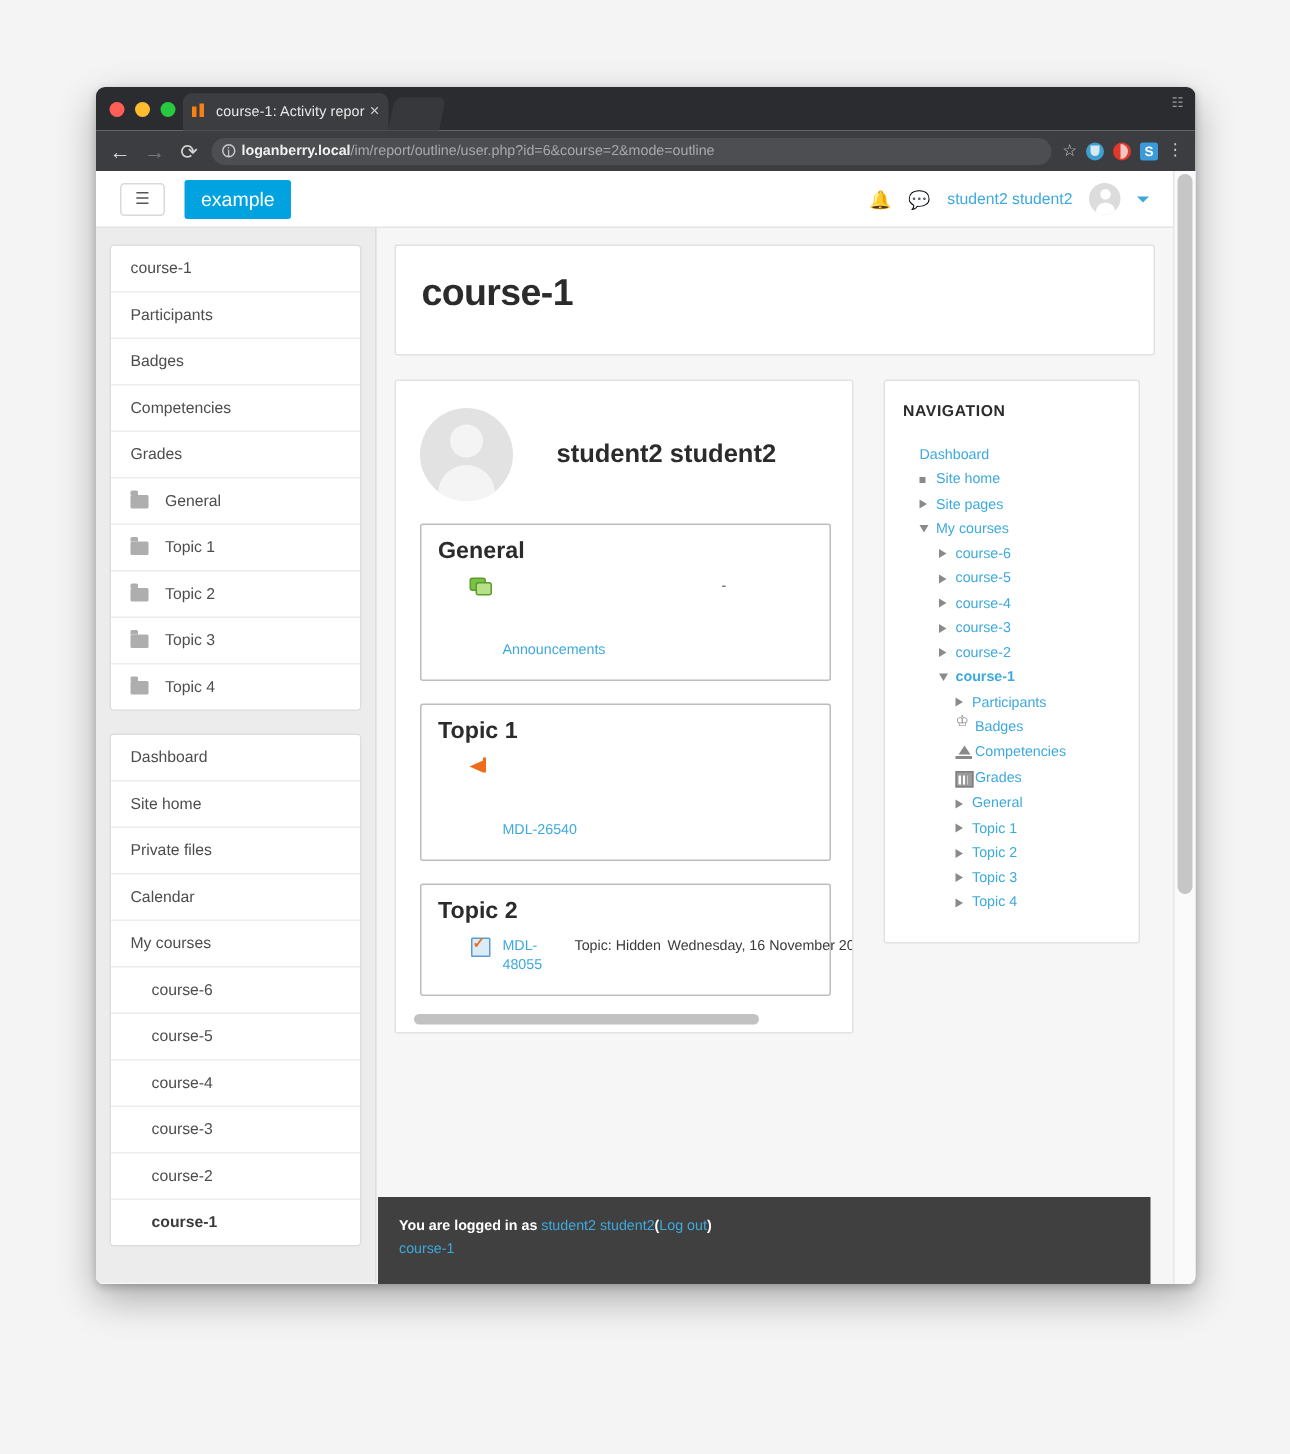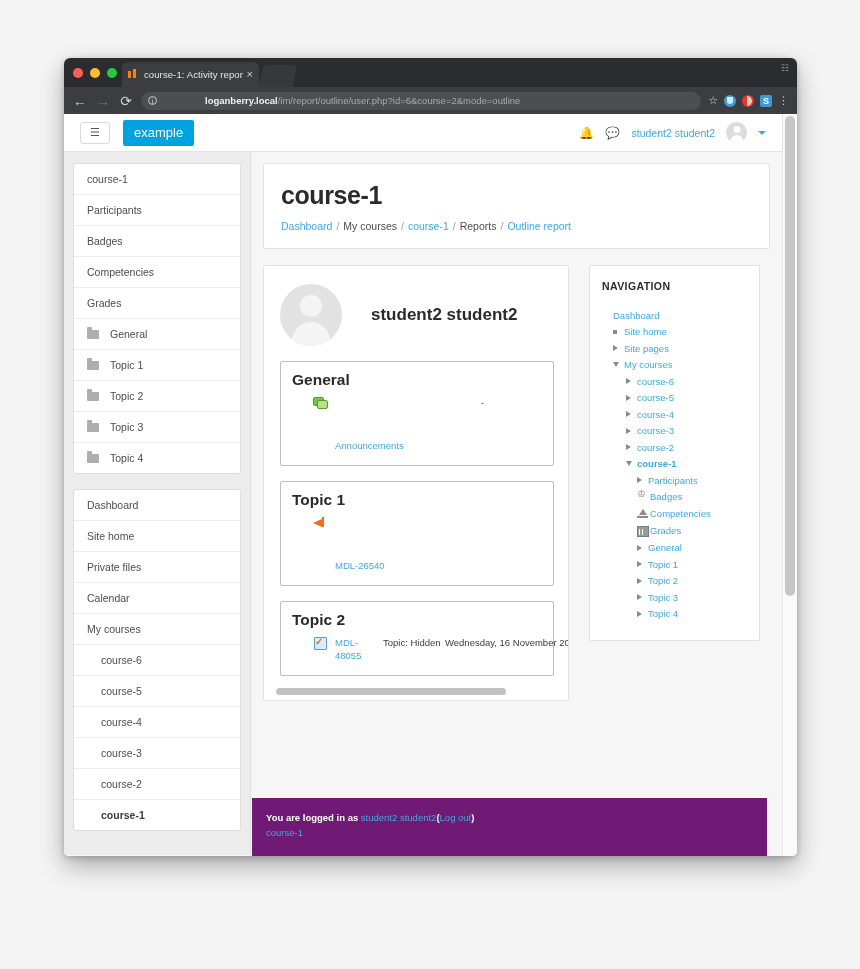--- a/index.html
+++ b/index.html
@@ -114,21 +114,21 @@
     display: flex; align-items: center;
     padding: 0 7px;
     overflow: hidden;
   }
   .url-info {
     color: #c9c9c9; font-size: 9px; margin-right: 4px;
     border: 1px solid #c9c9c9; border-radius: 50%;
     width: 9px; height: 9px; line-height: 8px; text-align: center;
     flex: 0 0 auto; font-family: "Liberation Serif", serif;
   }
-  .url-host { color: #f0f0f0; font-size: 9.5px; font-weight: bold; white-space: nowrap; margin-left: 44px; }
+  .url-host { color: #f0f0f0; font-size: 9.5px; font-weight: bold; white-space: nowrap; }
   .url-path { color: #a8a9ad; font-size: 9.5px; white-space: nowrap; }
   .omni-icons { display: flex; align-items: center; gap: 6px; flex: 0 0 auto; }
   .icon-star { color: #cdcdcd; font-size: 11px; }
   .ext { width: 12px; height: 12px; border-radius: 50%; display: block; }
   .ext-teal { background: #3f9fd0; position: relative; }
   .ext-teal:after { content:""; position:absolute; left:3px; top:2px; width:6px; height:7px; background:#d7e9f3; border-radius:0 0 6px 6px; }
   .ext-red { background: #e0392b; position: relative; }
   .ext-red:after { content:""; position:absolute; left:5px; top:1px; width:5px; height:10px; background:#f4c6c1; border-radius:0 6px 6px 0; }
   .ext-sq {
     width: 12px; height: 12px; border-radius: 2px;
@@ -404,21 +404,21 @@
   .ico-grades:after {
     content:""; position:absolute; left:2px; top:3px;
     width:6px; height:6px;
     background: repeating-linear-gradient(90deg,#fff 0 1.5px,transparent 1.5px 3px);
   }
 
   
   .footer {
     position: absolute;
     left: 188px; right: 15px; bottom: 0;
-    background: #701a75;
+    background: #404040;
     color: #ffffff;
     padding: 12px 14px 16px 14px;
     font-size: 9.5px;
     line-height: 1.6;
   }
   .footer a { color: #3ea9dd; text-decoration: none; }
   .footer .fb { font-weight: bold; }
   .footer .perf { padding-left: 17px; font-weight: bold; }
 
   
@@ -560,21 +560,20 @@
               <div class="nav-item indent active">
                 <span>course-1</span>
               </div>
             </div>
         </div>
 
         <div class="main">
 
           <div class="page-header-card">
             <div class="page-title">course-1</div>
-            <div class="breadcrumb" id="breadcrumb"><a href="#">Dashboard</a><span class="sep">/</span><span>My courses</span><span class="sep">/</span><a href="#">course-1</a><span class="sep">/</span><span>Reports</span><span class="sep">/</span><a href="#">Outline report</a></div>
           </div>
 
           <div class="content-row">
 
             <div class="report-card">
               <div class="user-head">
                 <div class="avatar-lg"></div>
                 <div class="user-name">student2 student2</div>
               </div>
               <div id="sections">

